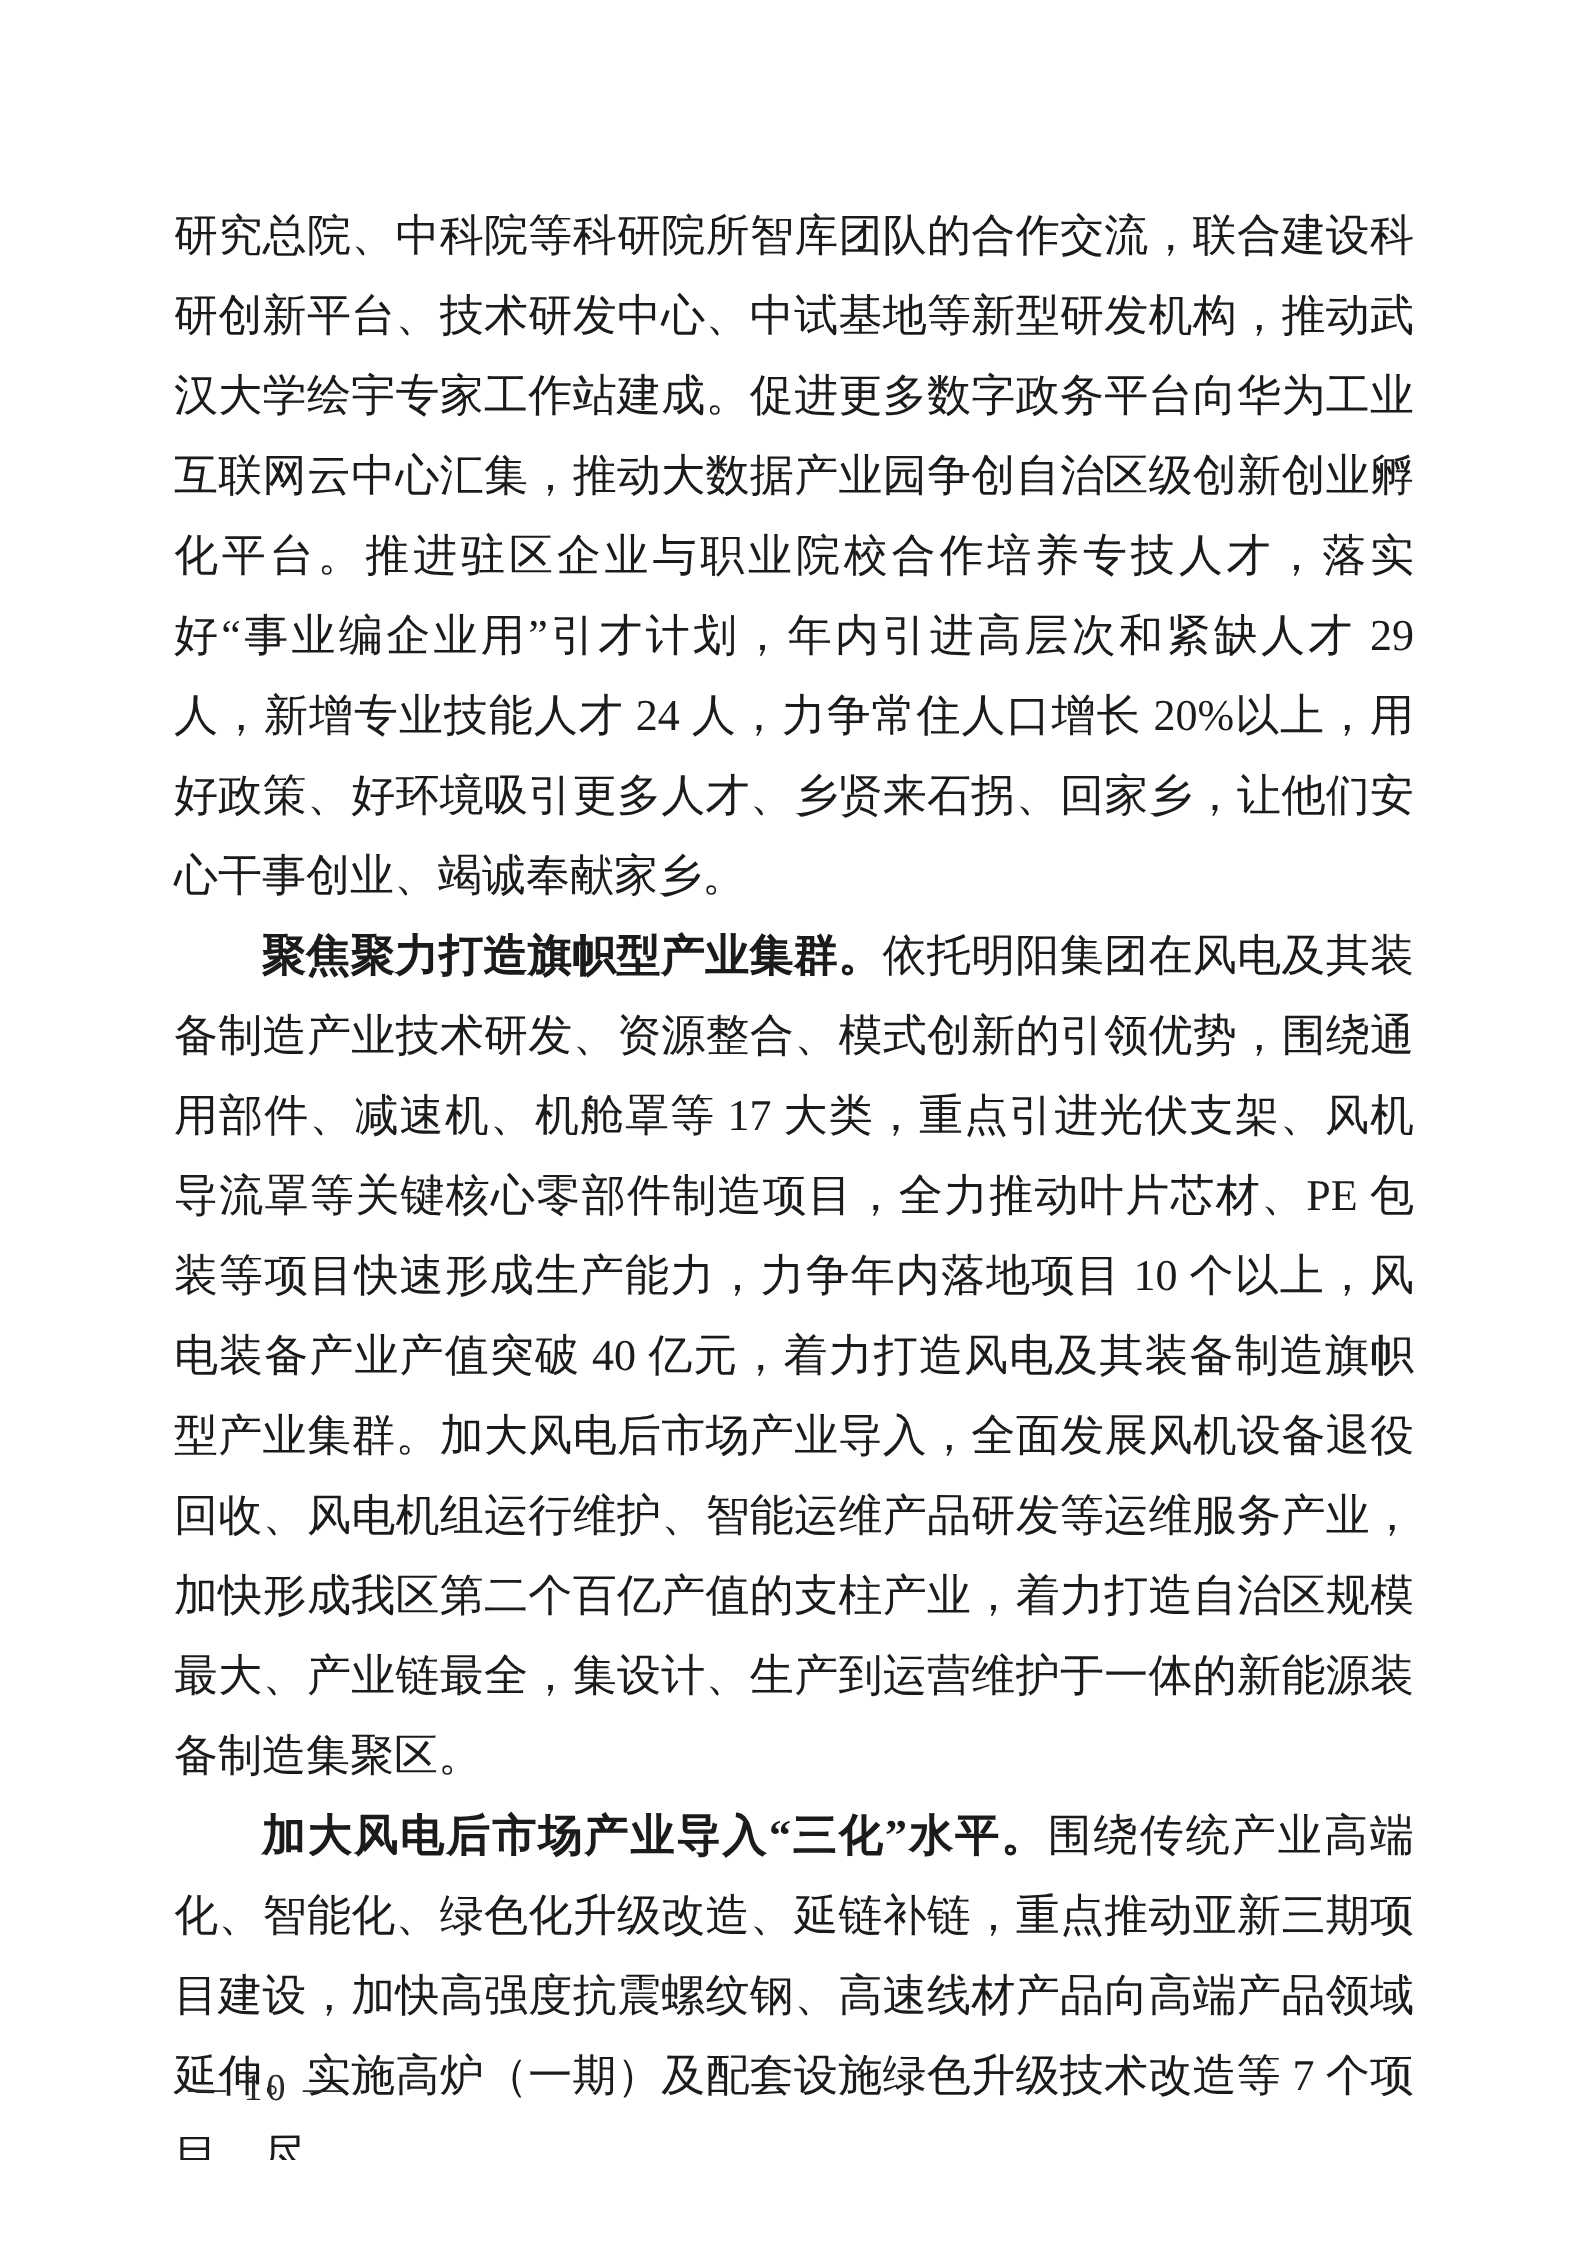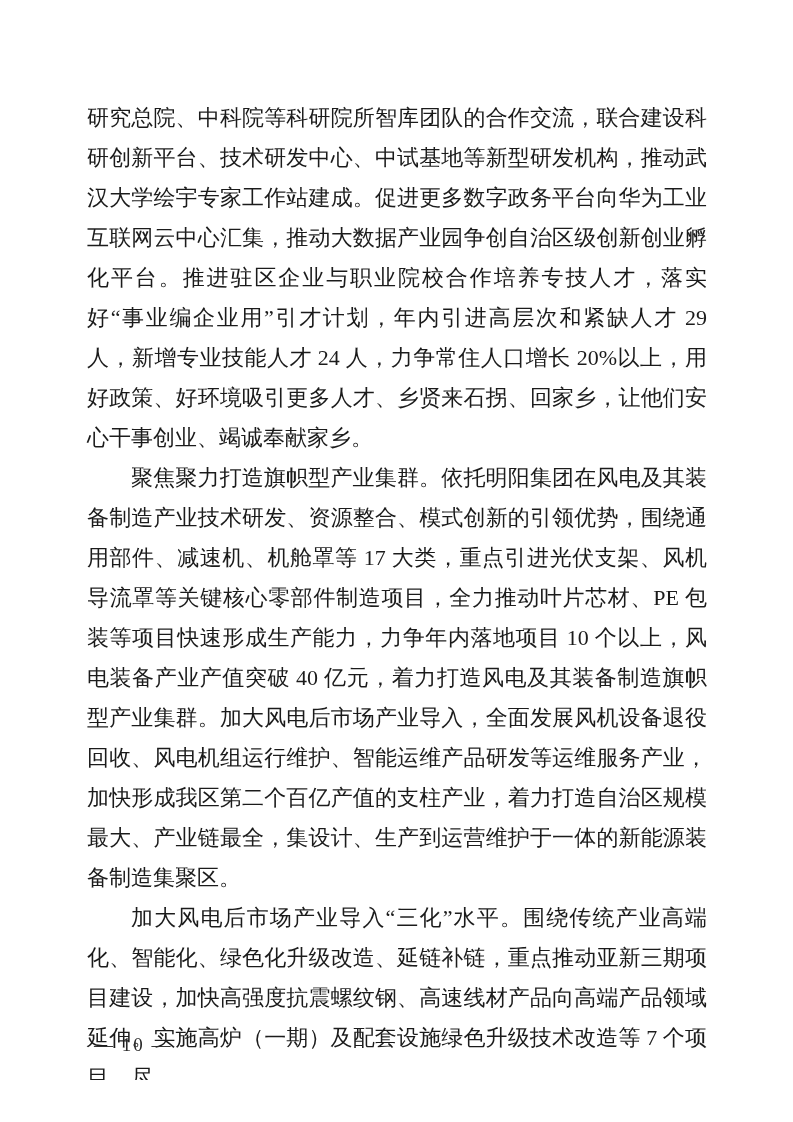--- a/index.html
+++ b/index.html
@@ -27,21 +27,21 @@
     text-justify: inter-ideograph;
   }
   .para {
     margin: 0;
     padding: 0;
   }
   .para.indent {
     text-indent: 44px;
   }
   .lead {
-    font-weight: 400;
+    font-weight: 700;
     margin-top: 29px;
   }
   .page-number {
     position: absolute;
     left: 94px;
     top: 1030px;
     font-size: 19px;
     line-height: 30px;
     color: #2a2a2a;
     letter-spacing: 2px;

